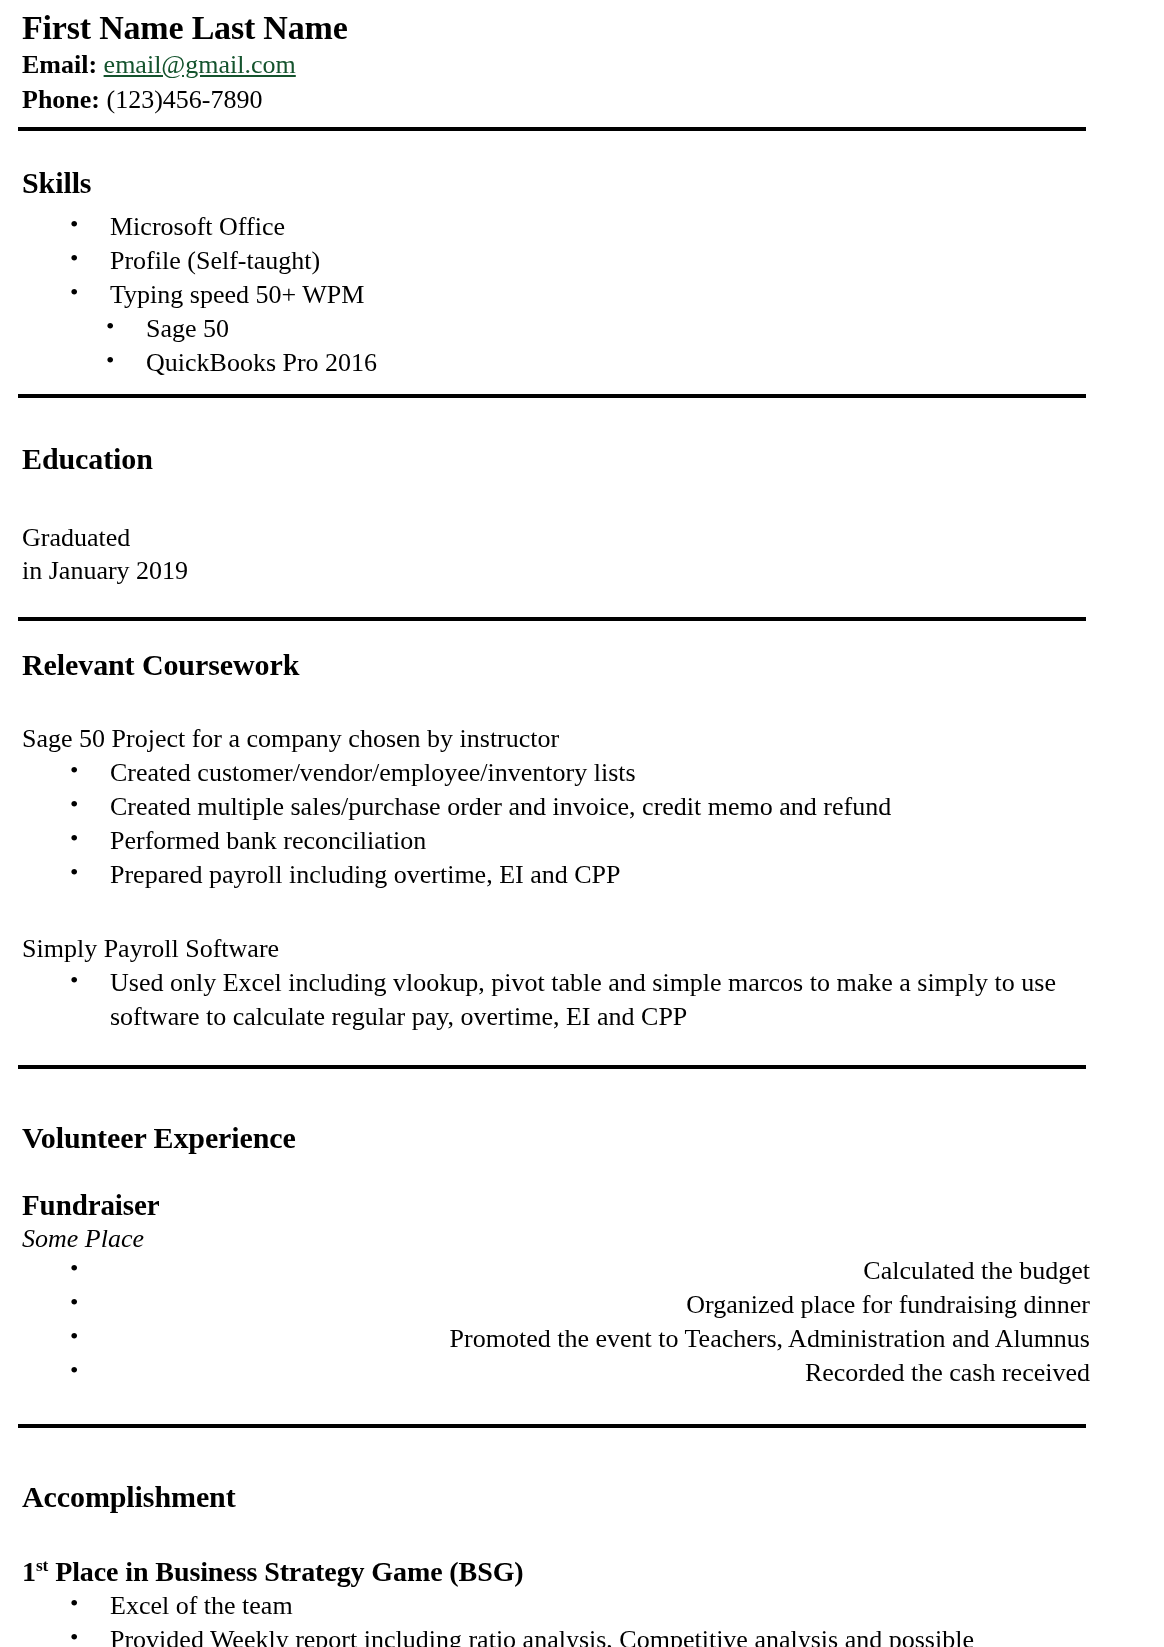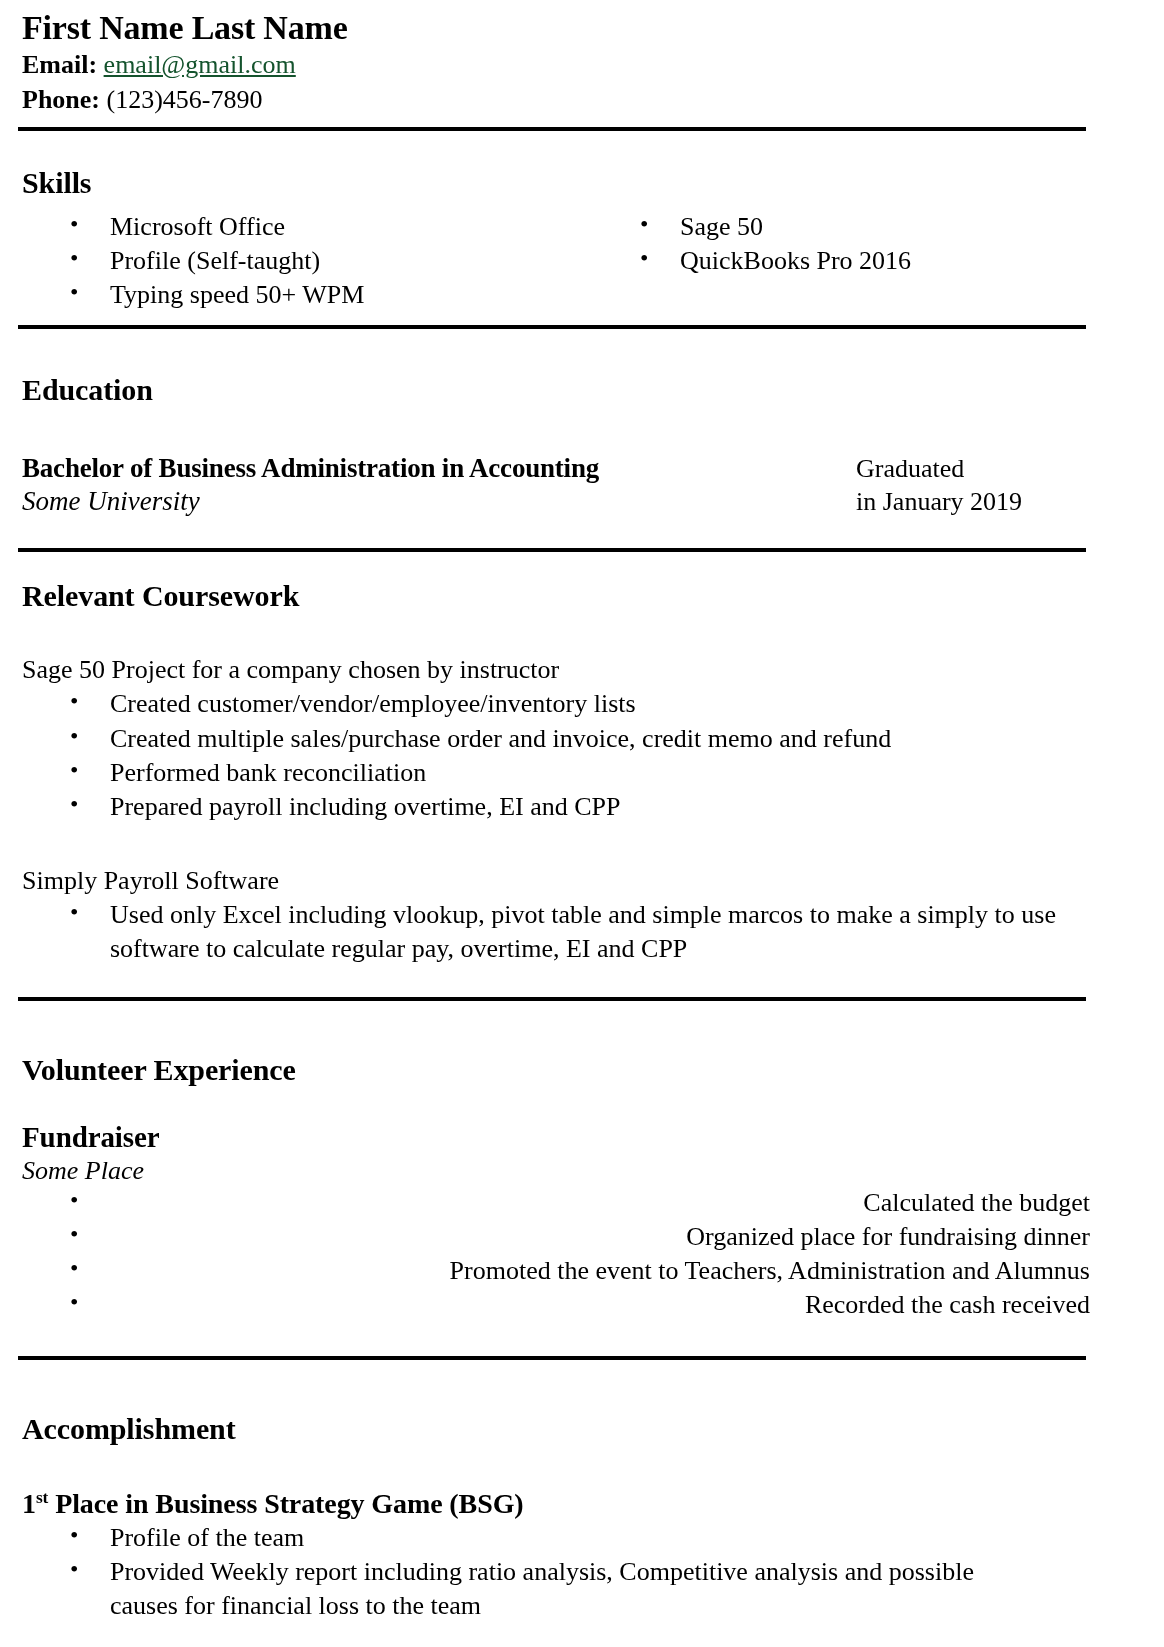--- a/index.html
+++ b/index.html
@@ -67,20 +67,21 @@
   .sec-head.h-skills   { margin-top: 34px; }
   .sec-head.h-edu      { margin-top: 43px; }
   .sec-head.h-course   { margin-top: 26px; }
   .sec-head.h-vol      { margin-top: 51px; }
   .sec-head.h-acc      { margin-top: 51px; }
 
   
   .skills-wrap {
     display: flex;
     margin-top: 9px;
+    flex-direction: column;
   }
   .skills-col {
     width: 50%;
     box-sizing: border-box;
   }
   .skills-col.col-2 { padding-left: 36px; }
 
   ul.bullets {
     list-style: none;
     margin: 0;
@@ -217,24 +218,20 @@
         </ul>
       </div>
     </div>
   </section>
 
   <hr class="rule r2">
 
   <section>
     <h2 class="sec-head h-edu">Education</h2>
     <div class="edu-row">
-      <div class="edu-left">
-        <div class="edu-degree">Bachelor of Business Administration in Accounting</div>
-        <div class="edu-school">Some University</div>
-      </div>
       <div class="edu-right">
         <div class="edu-date">Graduated</div>
         <div class="edu-date">in January 2019</div>
       </div>
     </div>
   </section>
 
   <hr class="rule r3">
 
   <section>
@@ -270,21 +267,21 @@
       <li>Recorded the cash received</li>
     </ul>
   </section>
 
   <hr class="rule r5">
 
   <section>
     <h2 class="sec-head h-acc">Accomplishment</h2>
     <div class="acc-title"><span>1</span><sup>st</sup><span> Place in Business Strategy Game (BSG)</span></div>
     <ul class="bullets indent justify">
-      <li style="text-align:left;">Profile of the team</li>
+      <li style="text-align:left;">Excel of the team</li>
       <li>
         <span>Provided Weekly report including ratio analysis, Competitive analysis and possible</span>
         <span class="lastline">causes for financial loss to the team</span>
       </li>
     </ul>
   </section>
 
 </div>
 
 </body></html>

